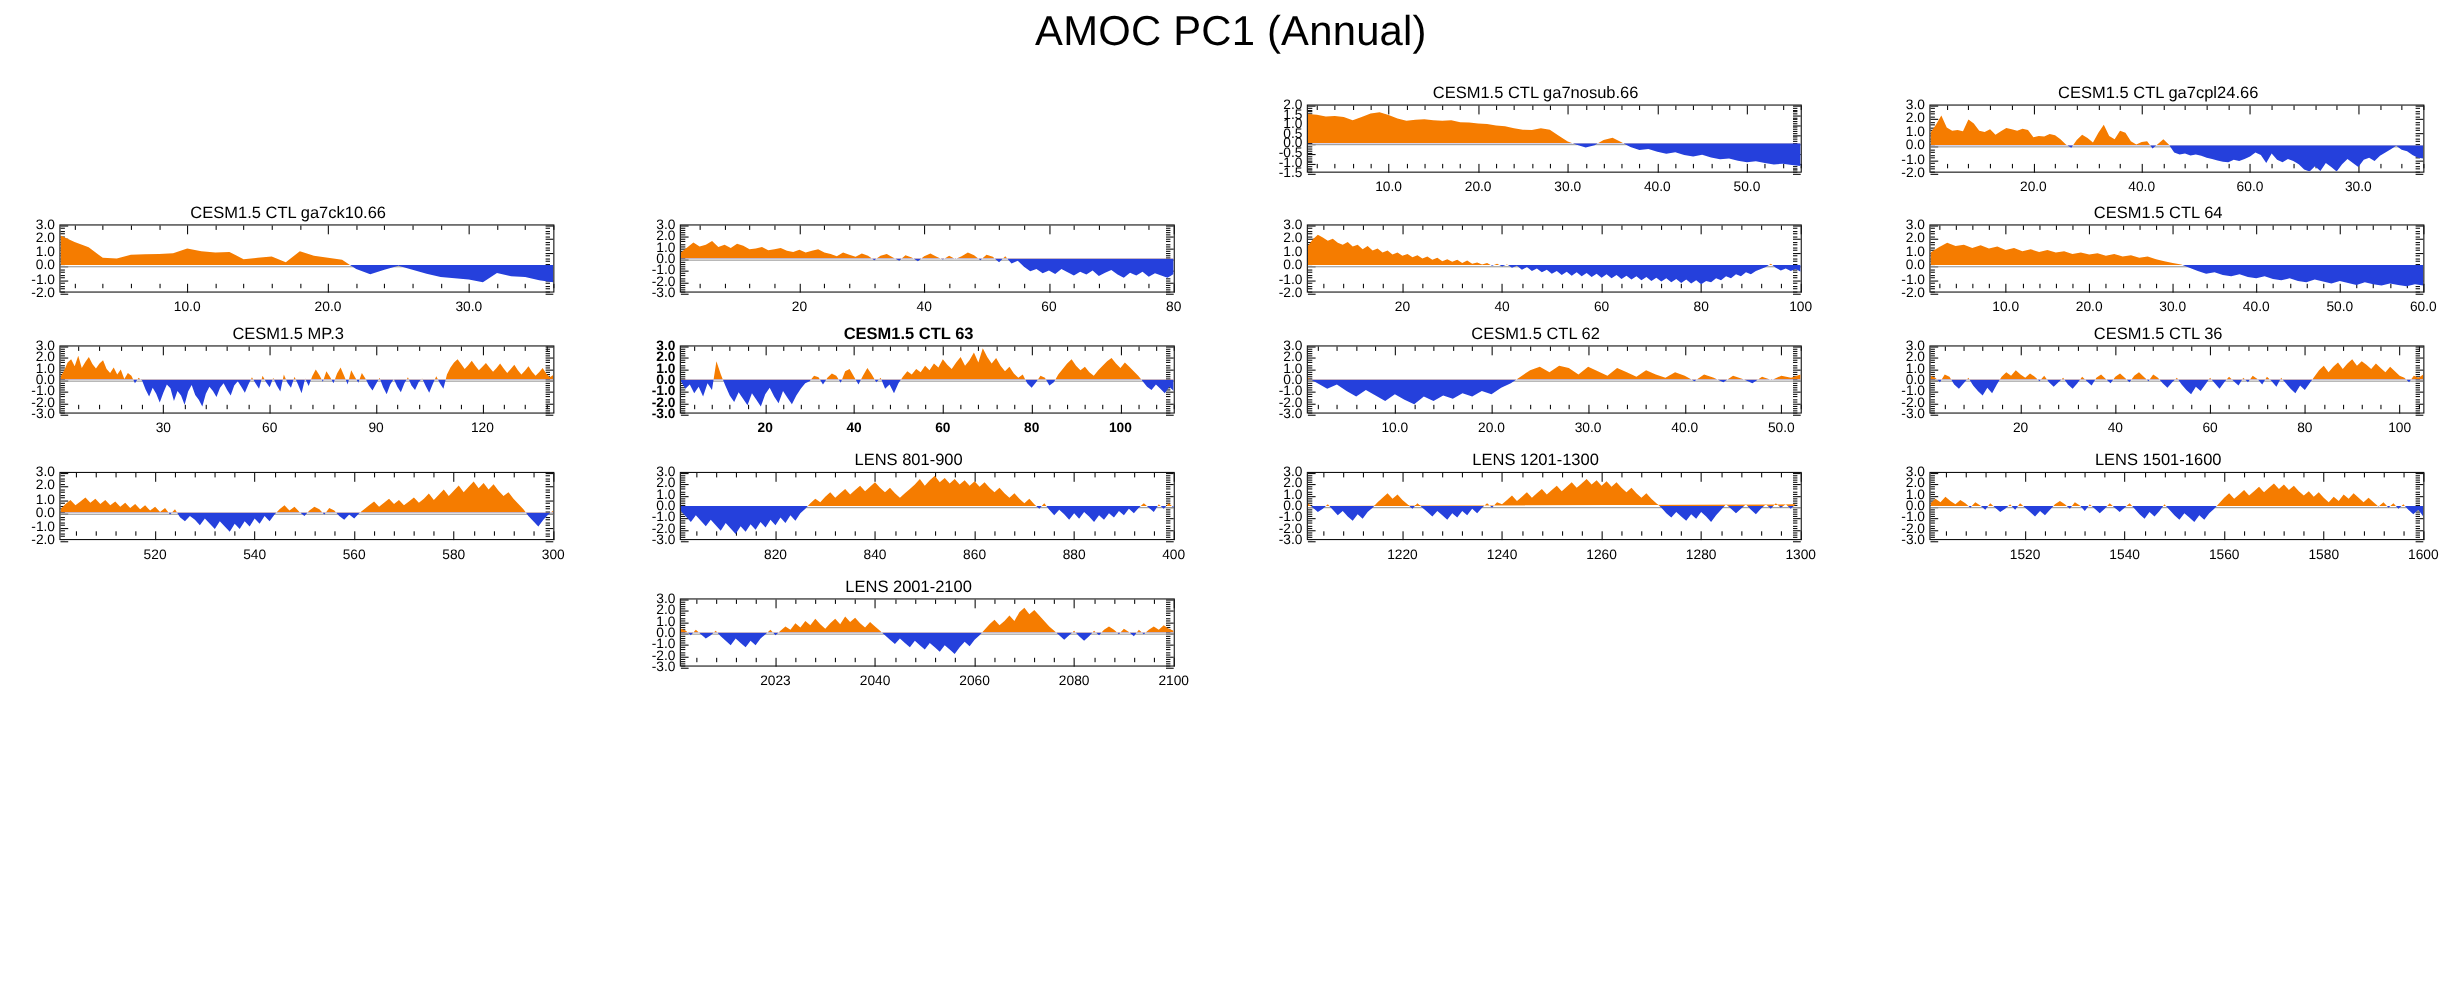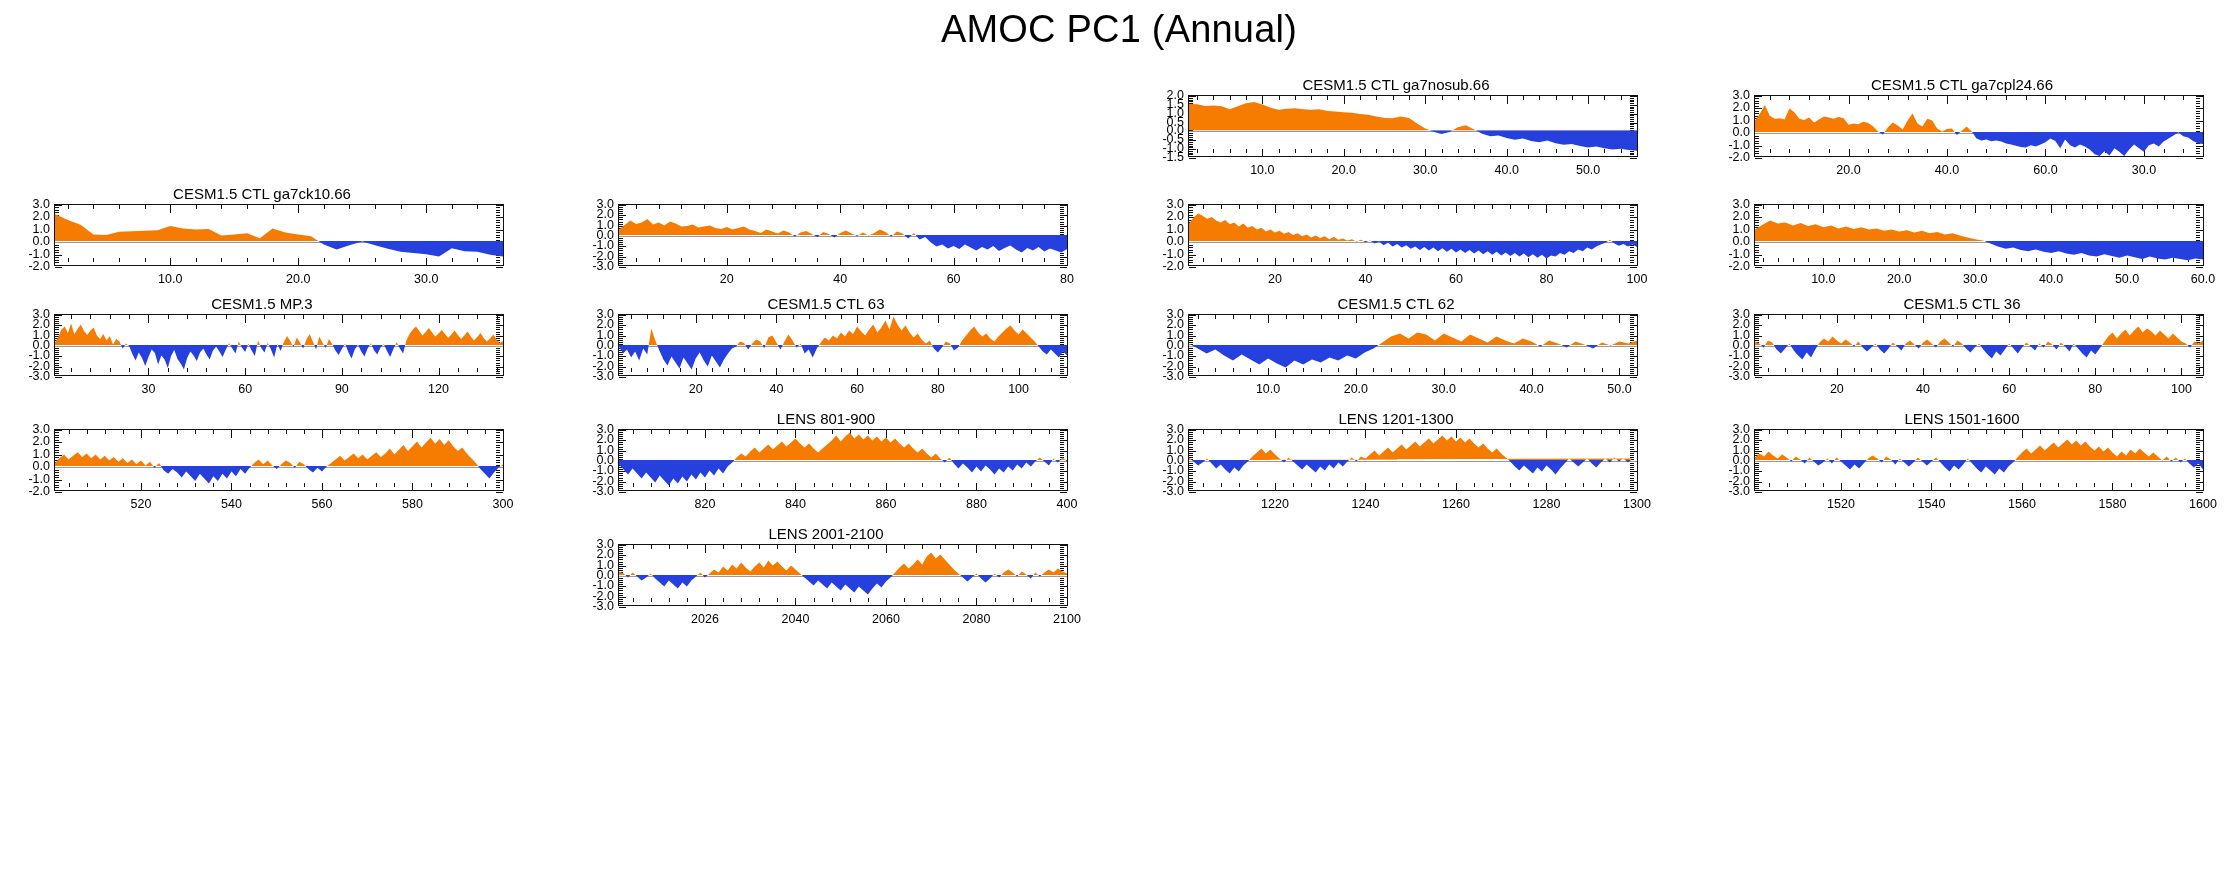--- a/index.html
+++ b/index.html
@@ -763,20 +763,21 @@
       </div>
       <div class="xlabels" style="top: 88px; height: 16px;">
         <span style="left: 86.9798px;">20</span>
         <span style="left: 177.485px;">40</span>
         <span style="left: 267.99px;">60</span>
         <span style="left: 358.495px;">80</span>
         <span style="left: 449px;">100</span>
       </div>
     </div>
     <div class="panel" style="left: 1712px; top: 185px; width: 500px; height: 107px;">
+      <div class="panel-title">CESM1.5 CTL 64</div>
       <div class="plotwrap" style="height: 62px;">
         <div class="ylabels" style="height: 62px;">
           <div style="top: 0px;">3.0</div>
           <div style="top: 12.4px;">2.0</div>
           <div style="top: 24.8px;">1.0</div>
           <div style="top: 37.2px;">0.0</div>
           <div style="top: 49.6px;">-1.0</div>
           <div style="top: 62px;">-2.0</div>
         </div>
         <div class="axes" style="height: 62px; width: 450px;">
@@ -1068,21 +1069,21 @@
           </svg>
         </div>
       </div>
       <div class="xlabels" style="top: 88px; height: 16px;">
         <span style="left: 94.4676px;">30</span>
         <span style="left: 191.158px;">60</span>
         <span style="left: 287.849px;">90</span>
         <span style="left: 384.54px;">120</span>
       </div>
     </div>
-    <div class="panel" style="left: 576px; top: 295px; width: 500px; height: 107px;">
+    <div class="panel" style="left: 576px; top: 295px; width: 500px; height: 107px; font-weight: bold;">
       <div class="panel-title">CESM1.5 CTL 63</div>
       <div class="plotwrap" style="height: 62px;">
         <div class="ylabels" style="height: 62px;">
           <div style="top: 0px;">3.0</div>
           <div style="top: 10.3333px;">2.0</div>
           <div style="top: 20.6667px;">1.0</div>
           <div style="top: 31px;">0.0</div>
           <div style="top: 41.3333px;">-1.0</div>
           <div style="top: 51.6667px;">-2.0</div>
           <div style="top: 62px;">-3.0</div>
@@ -2307,20 +2308,20 @@
               <clipPath id="clipNeg14">
                 <rect x="0" y="31" width="448" height="31"></rect>
               </clipPath>
             </defs>
             <path d="M 0 31 L 0.00 27.38 L 4.53 29.45 L 9.05 33.58 L 13.58 28.42 L 18.10 32.55 L 22.63 36.68 L 27.15 33.58 L 31.68 29.45 L 36.20 34.62 L 40.73 38.75 L 45.25 42.88 L 49.78 36.68 L 54.30 40.82 L 58.83 44.95 L 63.35 38.75 L 67.88 42.88 L 72.40 36.68 L 76.93 32.55 L 81.45 28.42 L 85.98 33.58 L 90.51 29.45 L 95.03 25.32 L 99.56 28.42 L 104.08 22.22 L 108.61 26.35 L 113.13 20.15 L 117.66 24.28 L 122.18 18.08 L 126.71 23.25 L 131.23 27.38 L 135.76 22.22 L 140.28 18.08 L 144.81 23.25 L 149.33 16.02 L 153.86 21.18 L 158.38 17.05 L 162.91 22.22 L 167.43 26.35 L 171.96 21.18 L 176.48 25.32 L 181.01 29.45 L 185.54 33.58 L 190.06 37.72 L 194.59 41.85 L 199.11 36.68 L 203.64 40.82 L 208.16 44.95 L 212.69 38.75 L 217.21 42.88 L 221.74 47.02 L 226.26 40.82 L 230.79 44.95 L 235.31 49.08 L 239.84 42.88 L 244.36 47.02 L 248.89 51.15 L 253.41 44.95 L 257.94 39.78 L 262.46 43.92 L 266.99 37.72 L 271.52 33.58 L 276.04 28.42 L 280.57 23.25 L 285.09 19.12 L 289.62 24.28 L 294.14 20.15 L 298.67 14.98 L 303.19 20.15 L 307.72 11.88 L 312.24 7.75 L 316.77 13.95 L 321.29 9.82 L 325.82 14.98 L 330.34 20.15 L 334.87 25.32 L 339.39 29.45 L 343.92 33.58 L 348.44 37.72 L 352.97 33.58 L 357.49 29.45 L 362.02 34.62 L 366.55 38.75 L 371.07 34.62 L 375.60 29.45 L 380.12 33.58 L 384.65 28.42 L 389.17 25.32 L 393.70 28.42 L 398.22 32.55 L 402.75 27.38 L 407.27 30.48 L 411.80 34.62 L 416.32 28.42 L 420.85 32.55 L 425.37 28.42 L 429.90 25.32 L 434.42 28.42 L 438.95 24.28 L 443.47 27.38 L 448.00 29.45 L 448.00 31 Z" fill="#F57C00" clip-path="url(#clipPos14)"></path>
             <path d="M 0 31 L 0.00 27.38 L 4.53 29.45 L 9.05 33.58 L 13.58 28.42 L 18.10 32.55 L 22.63 36.68 L 27.15 33.58 L 31.68 29.45 L 36.20 34.62 L 40.73 38.75 L 45.25 42.88 L 49.78 36.68 L 54.30 40.82 L 58.83 44.95 L 63.35 38.75 L 67.88 42.88 L 72.40 36.68 L 76.93 32.55 L 81.45 28.42 L 85.98 33.58 L 90.51 29.45 L 95.03 25.32 L 99.56 28.42 L 104.08 22.22 L 108.61 26.35 L 113.13 20.15 L 117.66 24.28 L 122.18 18.08 L 126.71 23.25 L 131.23 27.38 L 135.76 22.22 L 140.28 18.08 L 144.81 23.25 L 149.33 16.02 L 153.86 21.18 L 158.38 17.05 L 162.91 22.22 L 167.43 26.35 L 171.96 21.18 L 176.48 25.32 L 181.01 29.45 L 185.54 33.58 L 190.06 37.72 L 194.59 41.85 L 199.11 36.68 L 203.64 40.82 L 208.16 44.95 L 212.69 38.75 L 217.21 42.88 L 221.74 47.02 L 226.26 40.82 L 230.79 44.95 L 235.31 49.08 L 239.84 42.88 L 244.36 47.02 L 248.89 51.15 L 253.41 44.95 L 257.94 39.78 L 262.46 43.92 L 266.99 37.72 L 271.52 33.58 L 276.04 28.42 L 280.57 23.25 L 285.09 19.12 L 289.62 24.28 L 294.14 20.15 L 298.67 14.98 L 303.19 20.15 L 307.72 11.88 L 312.24 7.75 L 316.77 13.95 L 321.29 9.82 L 325.82 14.98 L 330.34 20.15 L 334.87 25.32 L 339.39 29.45 L 343.92 33.58 L 348.44 37.72 L 352.97 33.58 L 357.49 29.45 L 362.02 34.62 L 366.55 38.75 L 371.07 34.62 L 375.60 29.45 L 380.12 33.58 L 384.65 28.42 L 389.17 25.32 L 393.70 28.42 L 398.22 32.55 L 402.75 27.38 L 407.27 30.48 L 411.80 34.62 L 416.32 28.42 L 420.85 32.55 L 425.37 28.42 L 429.90 25.32 L 434.42 28.42 L 438.95 24.28 L 443.47 27.38 L 448.00 29.45 L 448.00 31 Z" fill="#2540DC" clip-path="url(#clipNeg14)"></path>
           </svg>
         </div>
       </div>
       <div class="xlabels" style="top: 88px; height: 16px;">
-        <span style="left: 86.9798px;">2026</span>
+        <span style="left: 86.9798px;">2023</span>
         <span style="left: 177.485px;">2040</span>
         <span style="left: 267.99px;">2060</span>
         <span style="left: 358.495px;">2080</span>
         <span style="left: 449px;">2100</span>
       </div>
     </div>
   </div>
 
 </body></html>

